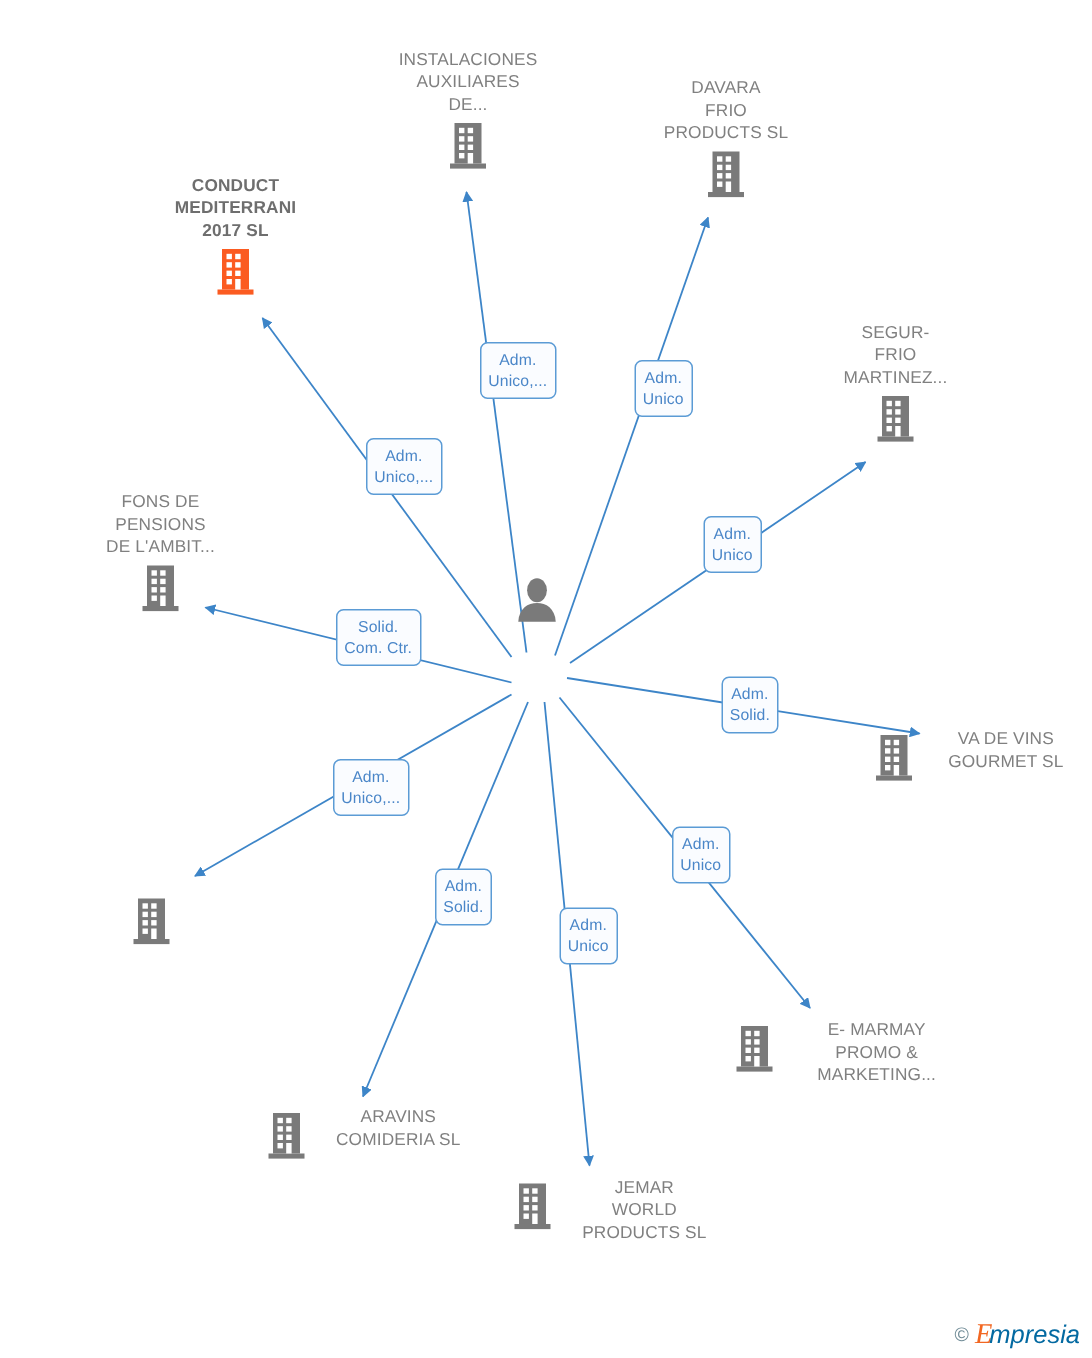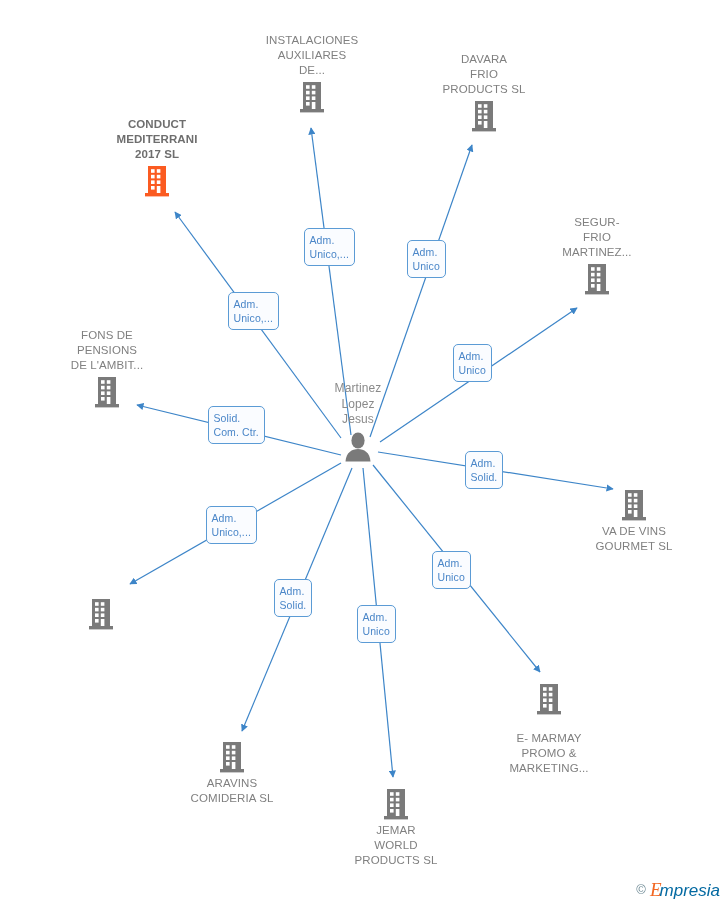--- a/index.html
+++ b/index.html
@@ -39,36 +39,38 @@
   .node.person .lbl{
     color:#8a8a8a;
     font-size:12px;
     line-height:15.5px;
   }
   .node .ico{
     display:block;
     margin:2px auto 2px auto;
     width:32px;height:34px;
   }
-  .node.flip{display:flex;flex-direction:column;}
+  .node.flip{display:flex;flex-direction:row;}
   .node.flip .ico{order:1;}
   .node.flip .lbl{order:2;}
   
   .chip{
     position:absolute;
     box-sizing:border-box;
     background:#fafcff;
     border:1px solid #5b9bd5;
     border-radius:5px;
     color:#4a86c8;
     font-size:10.5px;
     line-height:14px;
+    text-align:center;
     padding:4px 5px 4px 5px;
     white-space:pre-line;
     letter-spacing:.1px;
+    margin-left:16px;
   }
   
   #watermark{
     position:absolute;
     right:8px;bottom:6px;
     display:flex;
     align-items:center;
     gap:4px;
     font-size:15px;
   }
@@ -297,23 +299,20 @@
               <rect x="10" y="10.8" width="3.6" height="3.6"></rect>
               <rect x="15.8" y="10.8" width="3.6" height="3.6"></rect>
               <rect x="10" y="16.4" width="3.6" height="3.6"></rect>
               <rect x="15.8" y="16.4" width="3.6" height="3.6"></rect>
               <rect x="10" y="22" width="3.6" height="3.6"></rect>
               <rect x="15.8" y="22" width="3.6" height="7"></rect>
             </g>
           </svg></span>
       </div>
       <div class="node person" style="left: 358px; top: 381px;">
-        <span class="lbl">Martinez
-Lopez
-Jesus</span>
         <span class="ico"><svg viewBox="0 0 32 34" width="32" height="34">
             <ellipse cx="16" cy="10.5" rx="6.6" ry="8" fill="#7a7a7a"></ellipse>
             <path d="M3.5 31.5 C4 22.5 10 19 16 19 C22 19 28 22.5 28.5 31.5 Z" fill="#7a7a7a"></path>
           </svg></span>
       </div>
     </div>
   <div id="chips">
       <div class="chip" style="left: 227.5px; top: 292px;">Adm.
 Unico,...</div>
       <div class="chip" style="left: 303.5px; top: 228px;">Adm.

